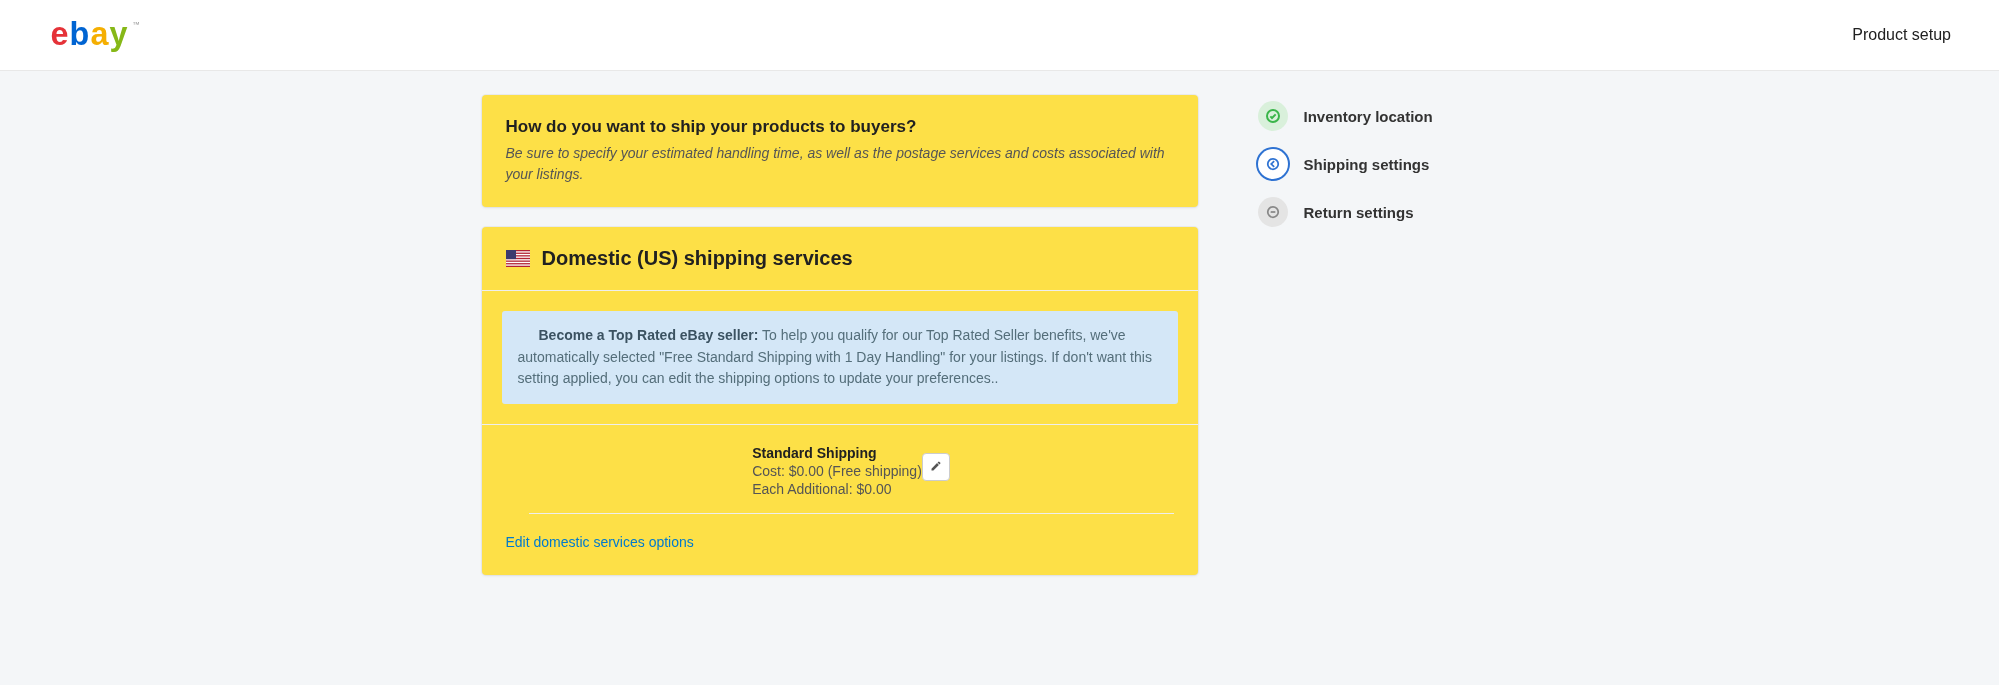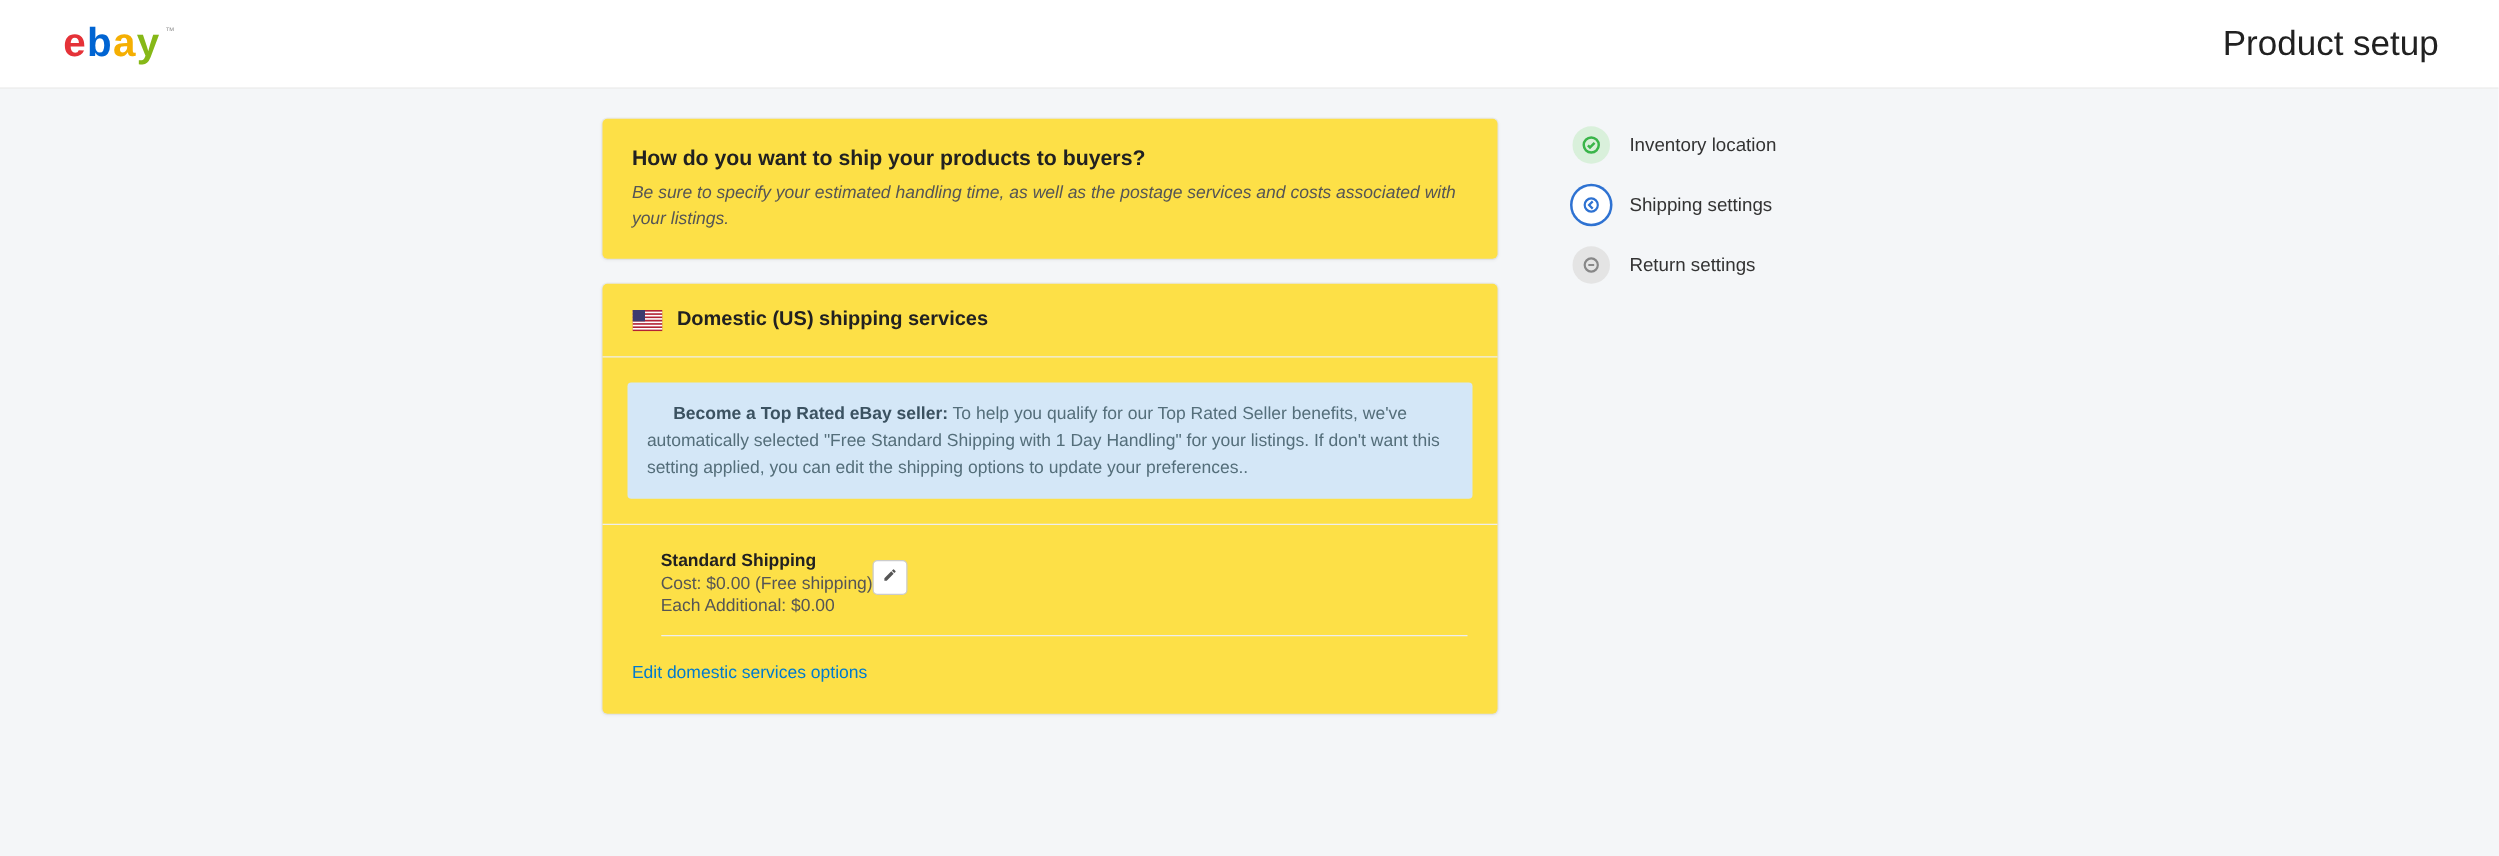--- a/index.html
+++ b/index.html
@@ -18,21 +18,21 @@
       align-items: center;
       padding: 16px 48px;
       background: #fff;
       border-bottom: 1px solid #e8e8e8;
     }
     .logo {
       display: flex;
       align-items: center;
     }
     .page-title {
-      font-size: 28px;
+      font-size: 16px;
       font-weight: 400;
       color: #212121;
     }
     .page-body {
       background: #f4f6f8;
       min-height: 620px;
       padding: 24px 0 40px 0;
     }
     .layout {
       display: flex;
@@ -77,21 +77,21 @@
       align-items: center;
       gap: 12px;
       border-bottom: 1px solid #eee;
     }
     .flag-icon {
       width: 24px;
       height: 17px;
       display: inline-block;
     }
     .section-title {
-      font-size: 16px;
+      font-size: 20px;
       font-weight: 600;
     }
     .note-wrap {
       padding: 20px 20px;
       border-bottom: 1px solid #eee;
     }
     .note-box {
       background: #d4e7f7;
       padding: 14px 16px;
       border-radius: 3px;
@@ -102,21 +102,21 @@
     .note-box strong {
       color: #3b5261;
       font-weight: 600;
       padding-left: 21px;
     }
     .shipping-body {
       padding: 20px 24px 24px 24px;
     }
     .shipping-row {
       display: flex;
-      justify-content: flex-start;
+      justify-content: center;
       align-items: flex-start;
       padding-bottom: 16px;
       border-bottom: 1px solid #eee;
       margin-left: 23px;
     }
     .ship-name {
       font-size: 14px;
       font-weight: 600;
       color: #212121;
       margin-bottom: 2px;
@@ -145,20 +145,21 @@
       color: #007ace;
       text-decoration: none;
       cursor: pointer;
     }
     .step {
       display: flex;
       align-items: center;
       gap: 16px;
       margin-bottom: 18px;
       cursor: pointer;
+      font-weight: bold;
     }
     .step-icon {
       width: 30px;
       height: 30px;
       border-radius: 50%;
       display: flex;
       align-items: center;
       justify-content: center;
       flex-shrink: 0;
     }

